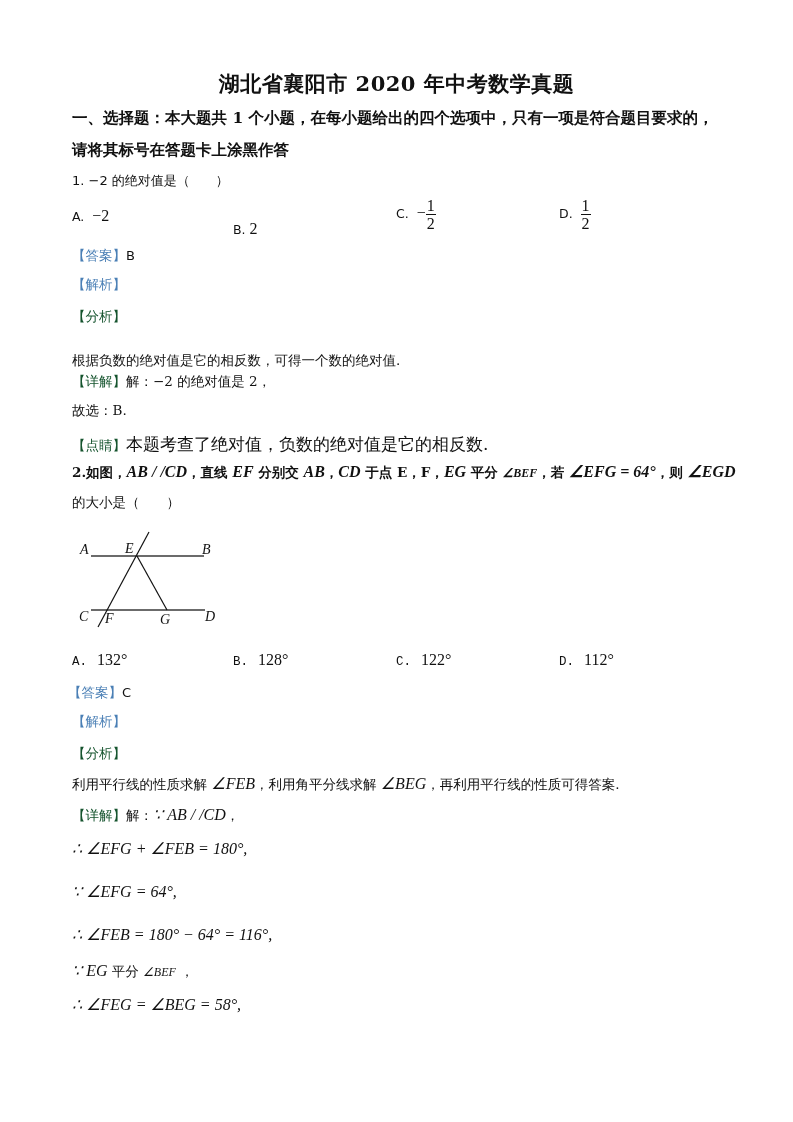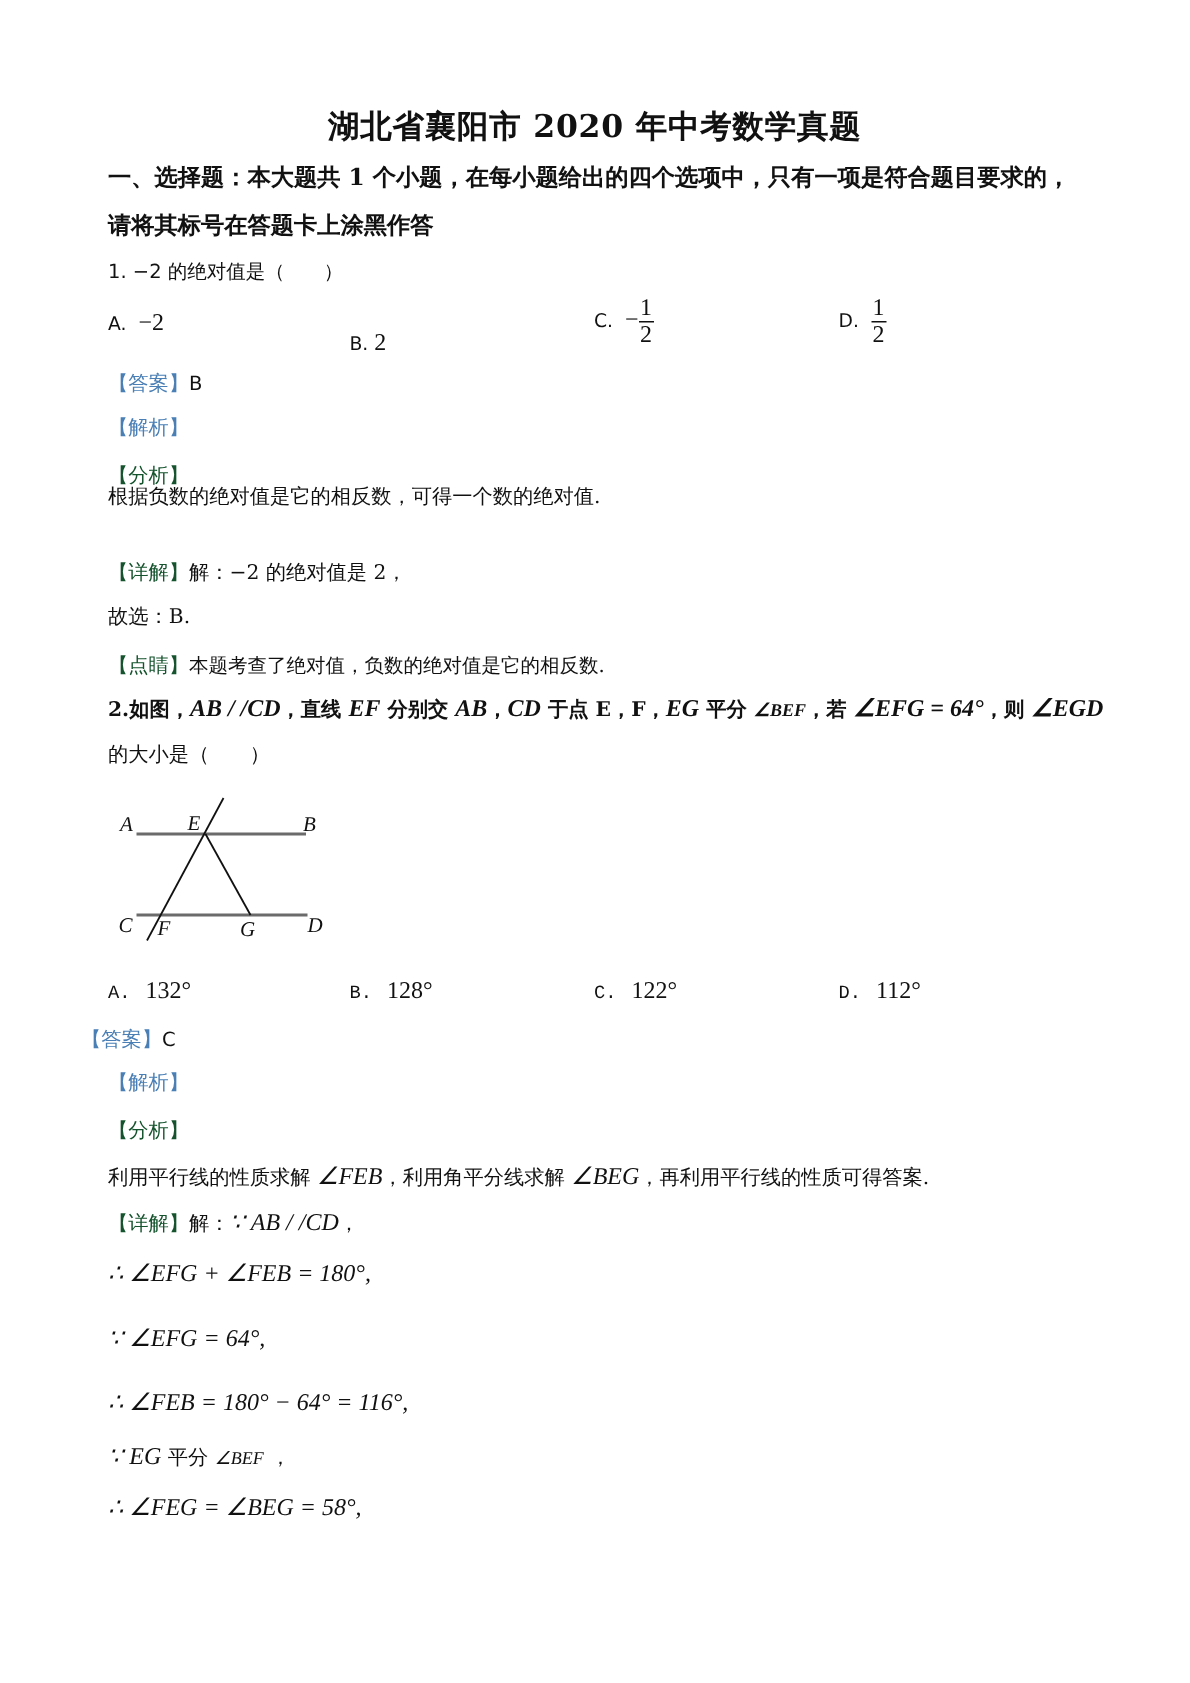--- a/index.html
+++ b/index.html
@@ -49,27 +49,27 @@
       <span class="num">1</span>
       <span>2</span>
     </span>
 </div>
 
 <div class="abs" style="top:245px; left:72px;">
   <span class="tag-blue">【答案】</span><span class="ansval">B</span>
 </div>
 <div class="abs tag-blue" style="top:276px; left:72px;">【解析】</div>
 <div class="abs tag-black" style="top:308px; left:72px;">【分析】</div>
-<div class="abs txt" style="top:322px;">根据负数的绝对值是它的相反数，可得一个数的绝对值.</div>
+<div class="abs txt" style="top:352px;">根据负数的绝对值是它的相反数，可得一个数的绝对值.</div>
 <div class="abs" style="top:371px; left:72px;">
   <span class="tag-black">【详解】</span><span style="font-size:13.5px;">解：−2 的绝对值是 2，</span>
 </div>
 <div class="abs txt" style="top:402px;">故选：B.</div>
 <div class="abs" style="top:433px; left:72px;">
-  <span class="tag-black">【点睛】</span><span style="font-size:13px;">本题考查了绝对值，负数的绝对值是它的相反数.</span>
+  <span class="tag-black">【点睛】</span><span style="font-size:17px;">本题考查了绝对值，负数的绝对值是它的相反数.</span>
 </div>
 
 <div class="abs" style="top:462px; left:72px; font-size:13.5px;font-weight:bold;">
   <span>2.如图，</span><span class="math">AB / /CD</span><span>，直线 </span><span class="math">EF</span><span> 分别交 </span><span class="math">AB</span><span>，</span><span class="math">CD</span><span> 于点 E，F，</span><span class="math">EG</span><span> 平分 </span><span class="math" style="font-size:12px;">∠BEF</span><span>，若 </span><span class="math">∠EFG = 64°</span><span>，则 </span><span class="math">∠EGD</span>
 </div>
 <div class="abs txt" style="top:494px;">的大小是（　　）</div>
 
 <svg class="abs" style="left:70px; top:525px;" width="160" height="110" viewBox="0 0 160 110">
   <line x1="21" y1="31" x2="134" y2="31" stroke="#6b6b6b" stroke-width="2"></line>
   <line x1="21" y1="85" x2="135" y2="85" stroke="#6b6b6b" stroke-width="2"></line>
@@ -90,21 +90,21 @@
 <div class="abs opt2" style="top:650px; left:233px;">
   <span class="lbl">B.</span><span class="val">128°</span>
 </div>
 <div class="abs opt2" style="top:650px; left:396px;">
   <span class="lbl">C.</span><span class="val">122°</span>
 </div>
 <div class="abs opt2" style="top:650px; left:559px;">
   <span class="lbl">D.</span><span class="val">112°</span>
 </div>
 
-<div class="abs" style="top:682px; left:54px;">
+<div class="abs" style="top:682px; left:68px;">
   <span class="tag-blue">【答案】</span><span class="ansval">C</span>
 </div>
 <div class="abs tag-blue" style="top:713px; left:72px;">【解析】</div>
 <div class="abs tag-black" style="top:745px; left:72px;">【分析】</div>
 <div class="abs" style="top:774px; left:72px; font-size:13.5px;">
   <span>利用平行线的性质求解 </span><span class="math">∠FEB</span><span>，利用角平分线求解 </span><span class="math">∠BEG</span><span>，再利用平行线的性质可得答案.</span>
 </div>
 <div class="abs" style="top:805px; left:72px;">
   <span class="tag-black">【详解】</span><span style="font-size:13.5px;">解：</span><span class="math">∵ AB / /CD</span><span style="font-size:13.5px;">，</span>
 </div>

